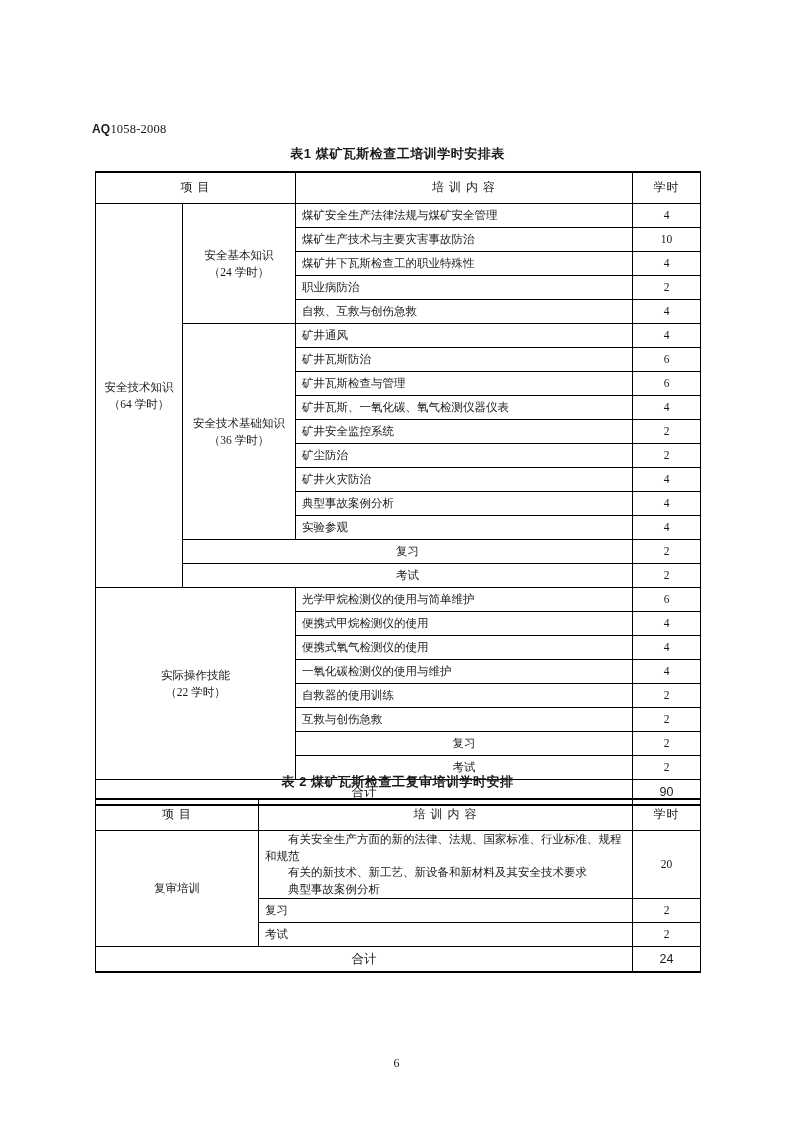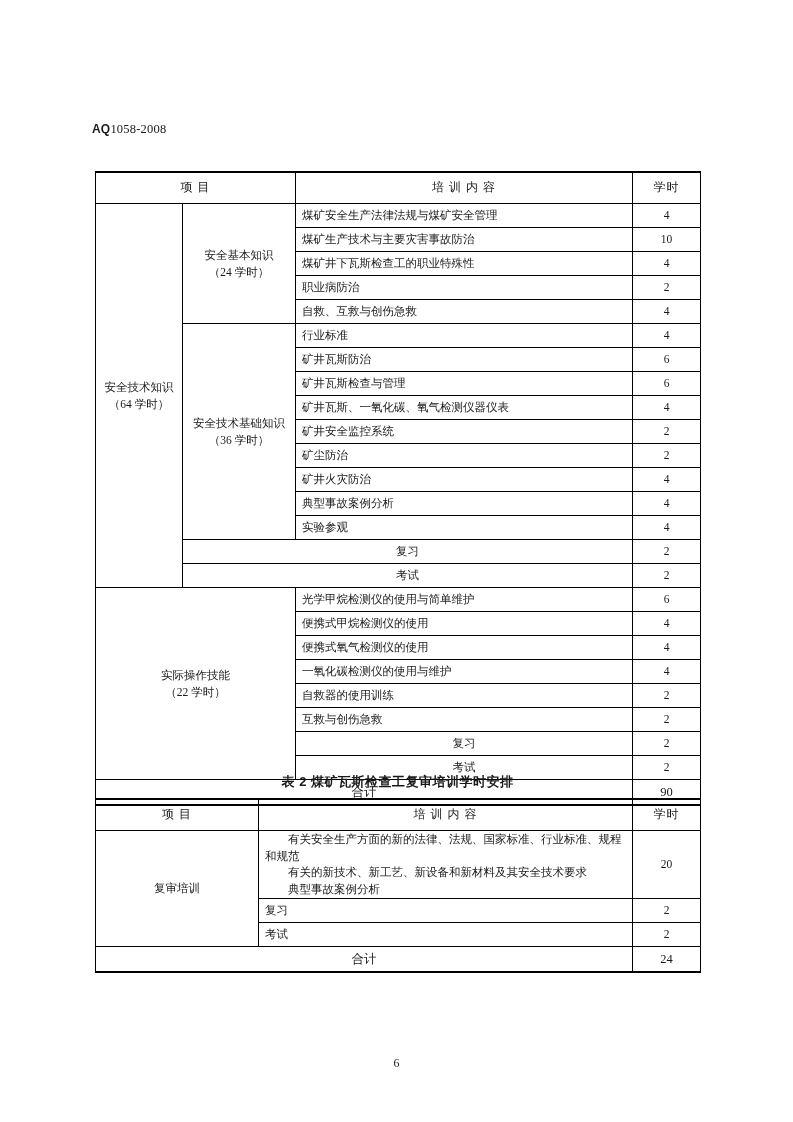--- a/index.html
+++ b/index.html
@@ -78,21 +78,21 @@
   .top-edge { border-top: 2.5px solid #000000 !important; }
   .bottom-edge { border-bottom: 2.5px solid #000000 !important; }
 
   .cell-center { text-align: center; }
   .cell-left   { text-align: left; padding-left: 10px; }
   .row-h { height: 24px; }
   .grp-label { text-align: center; line-height: 1.9; }
   .total-row td {
     text-align: center;
     font-weight: bold;
-    font-family: Liberation Serif, serif;
+    font-family: Liberation Sans, sans-serif;
     font-size: 12.5px;
     height: 24px;
   }
   .multiline-cell {
     text-align: left;
     padding: 5px 8px 5px 8px;
     line-height: 1.75;
   }
   .multiline-cell .ind { text-indent: 2em; display: block; }
   .multiline-cell .noind { display: block; }
@@ -106,20 +106,21 @@
     font-size: 12px;
   }
 </style>
 </head>
 <body>
 
 <div class="page">
 
   <div class="std-code"><span class="prefix">AQ</span><span>1058-2008</span></div>
 
+  <div class="tbl-title" id="title1">表1  煤矿瓦斯检查工培训学时安排表</div>
 
   <table class="doc-table" id="table1">
     <colgroup>
       <col style="width:87px">
       <col style="width:113px">
       <col style="width:337px">
       <col style="width:68px">
     </colgroup>
     <tbody>
       <tr class="hdr-row">
@@ -155,21 +156,21 @@
       <tr class="row-h">
         <td class="cell-left">自救、互救与创伤急救</td>
         <td class="cell-center">4</td>
       </tr>
 
       <tr class="row-h">
         <td class="grp-label" rowspan="9">
           <span>安全技术基础知识</span><br>
           <span>（36 学时）</span>
         </td>
-        <td class="cell-left">行业标准</td>
+        <td class="cell-left">矿井通风</td>
         <td class="cell-center">4</td>
       </tr>
       <tr class="row-h">
         <td class="cell-left">矿井瓦斯防治</td>
         <td class="cell-center">6</td>
       </tr>
       <tr class="row-h">
         <td class="cell-left">矿井瓦斯检查与管理</td>
         <td class="cell-center">6</td>
       </tr>

